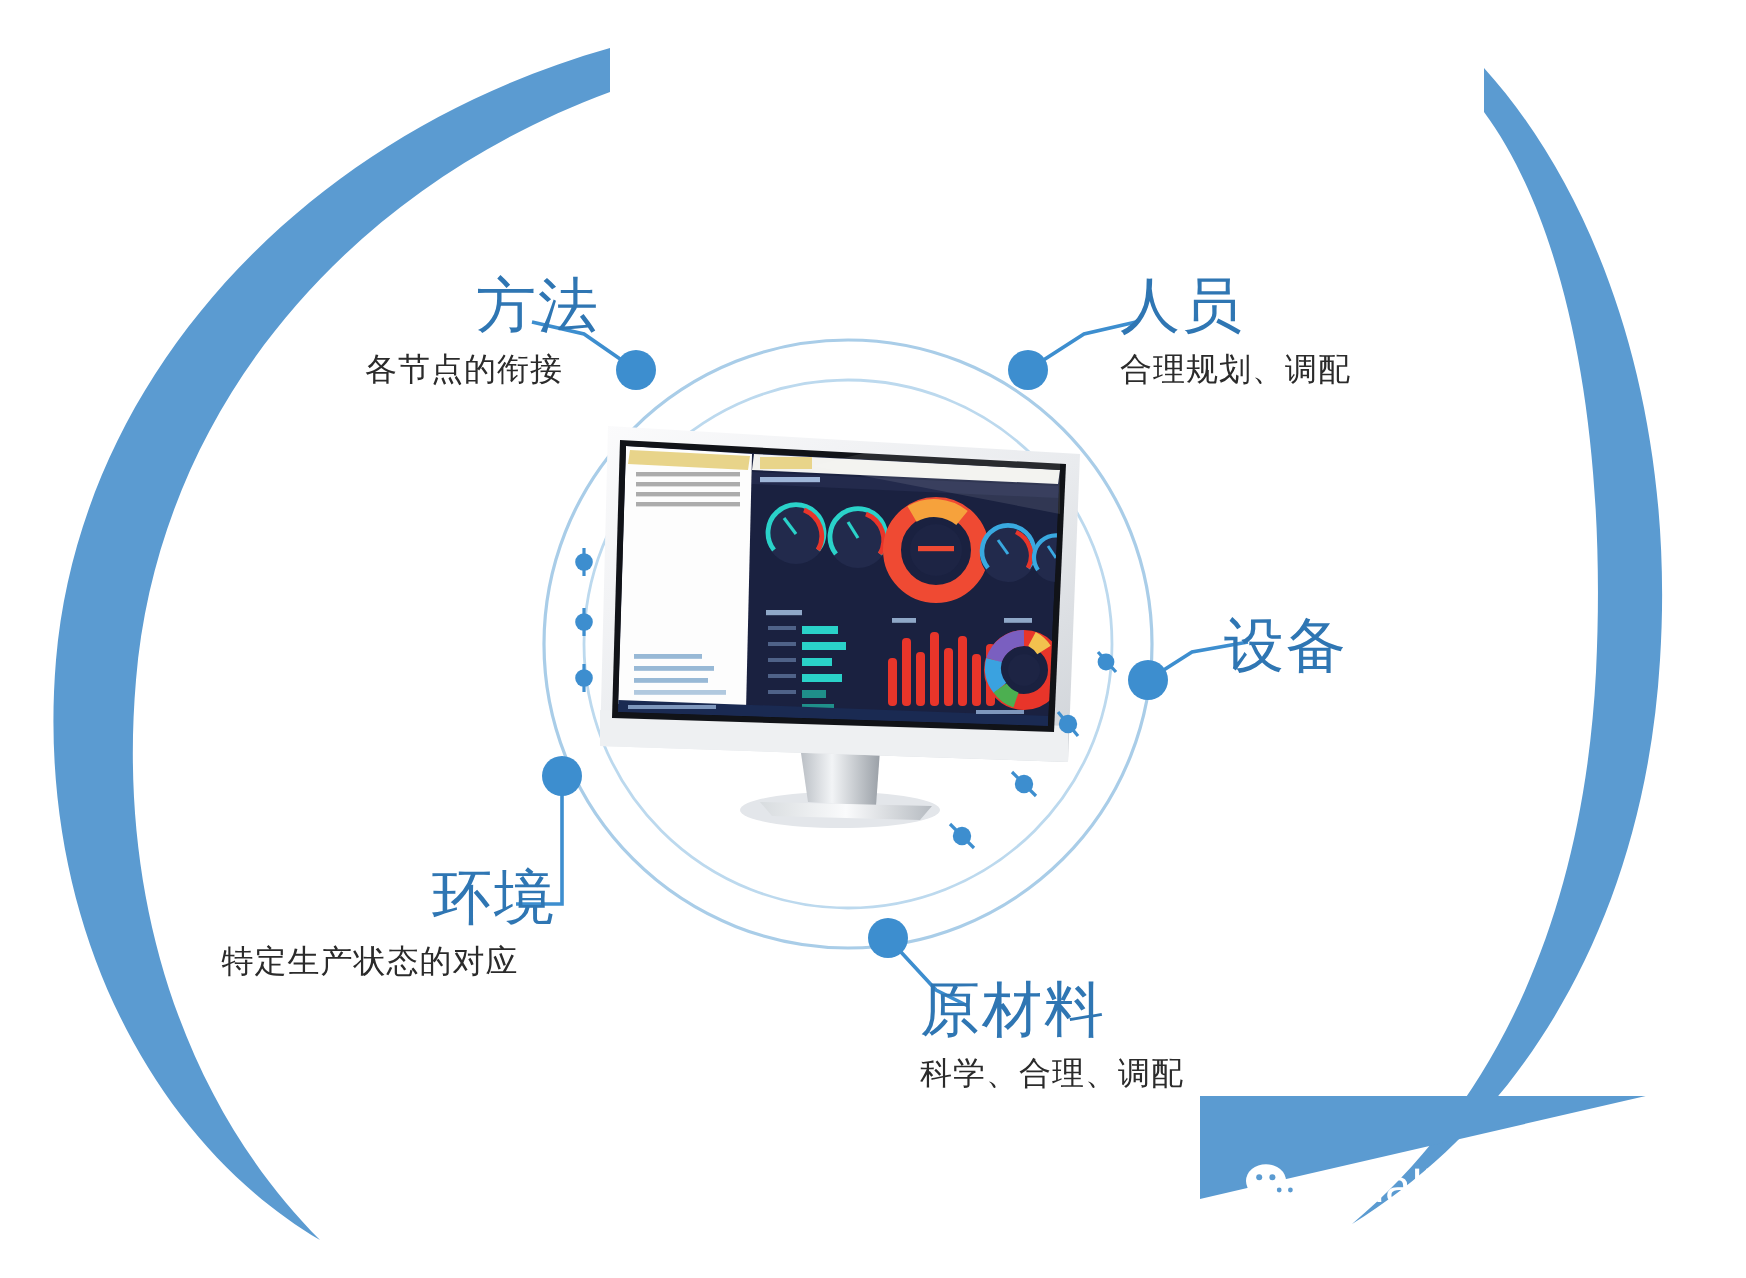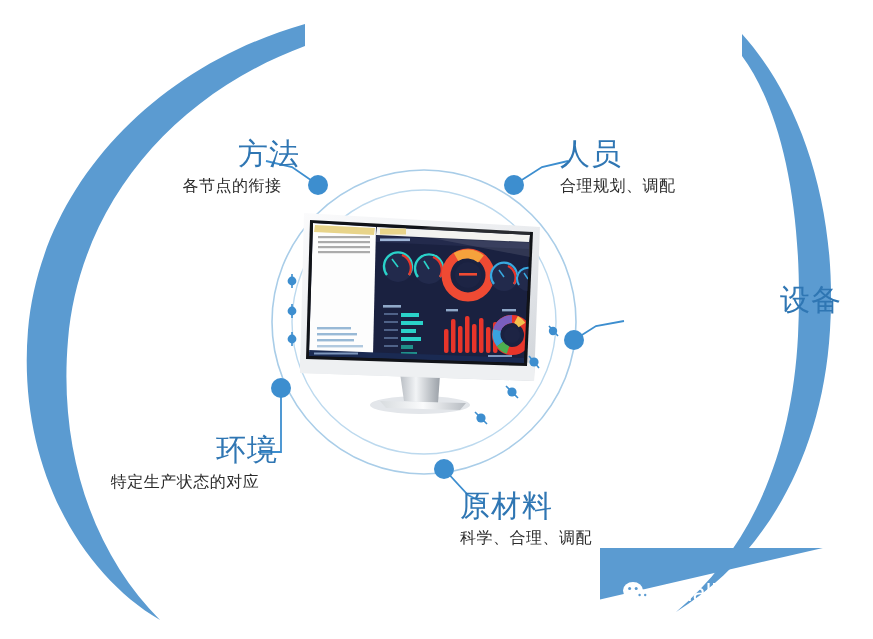--- a/index.html
+++ b/index.html
@@ -41,21 +41,21 @@
   }
   .label-sub {
     font-size: 16px;
     color: #2b2b2b;
     letter-spacing: 0.5px;
     line-height: 1.3;
     margin-top: 6px;
   }
   .lb-method   { left: 152px; top: 138px; text-align: center; width: 160px; }
   .lb-people   { left: 560px; top: 138px; text-align: left;   width: 230px; }
-  .lb-equip    { left: 612px; top: 284px; text-align: right;   width: 230px; }
+  .lb-equip    { left: 612px; top: 308px; text-align: left;   width: 230px; }
   .lb-env      { left: 70px;  top: 434px; text-align: center; width: 230px; }
   .lb-material { left: 460px; top: 490px; text-align: left;   width: 230px; }
 
   .lb-method .label-title   { text-align: right; padding-right: 12px; }
   .lb-method .label-sub     { text-align: center; }
   .lb-env .label-title      { text-align: right; padding-right: 22px; }
   .lb-env .label-sub        { text-align: center; }
 
   
   #monitor {

